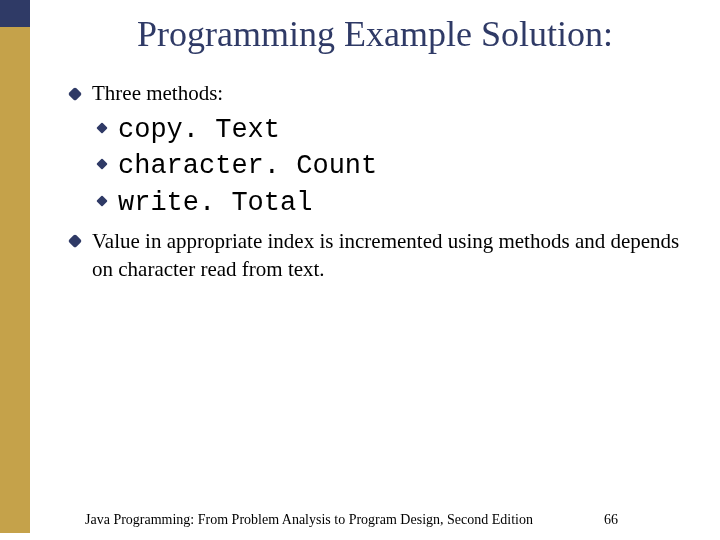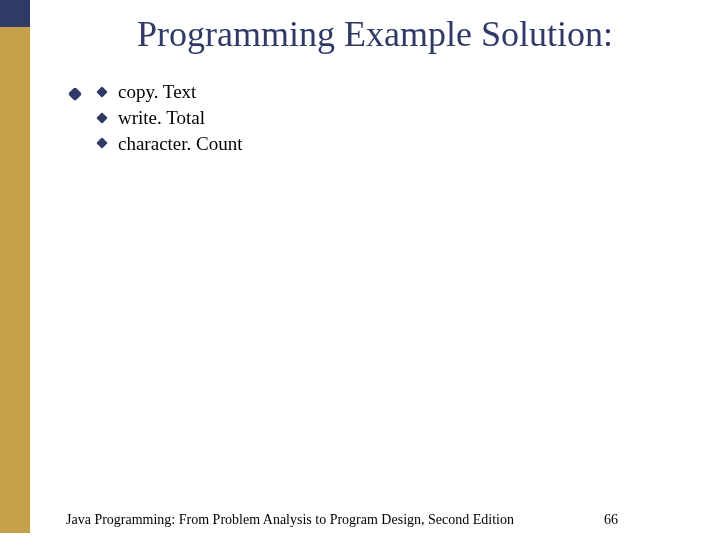--- a/index.html
+++ b/index.html
@@ -68,41 +68,41 @@
     transform: rotate(45deg);
     border-radius: 2px;
   }
   ul.sub {
     list-style: none;
     margin: 4px 0 6px 0;
   }
   ul.sub > li {
     position: relative;
     padding-left: 26px;
-    font-family: Liberation Serif, serif;
-    font-size: 19px;
+    font-family: Liberation Mono, monospace;
+    font-size: 27px;
     line-height: 1.35;
   }
   ul.sub > li::before {
     content: "";
     position: absolute;
     left: 6px;
     top: 0.45em;
     width: 8px;
     height: 8px;
     background: #2f3a66;
     transform: rotate(45deg);
     border-radius: 1px;
   }
   .footer {
     position: absolute;
     left: 30px;
     bottom: 12px;
     width: 624px;
-    padding: 0 36px 0 36px;
+    padding: 0 36px 0 55px;
     display: flex;
     justify-content: space-between;
     align-items: flex-end;
     font-size: 14px;
     color: #000;
   }
 </style>
 </head>
 <body>
 
@@ -111,25 +111,27 @@
   <div class="stripe-mid"></div>
 </div>
 
 <div class="content">
   <h1 class="title">
     <span>Programming Example Solution:</span><br>
   </h1>
 
   <ul class="main">
     <li>
+      <span>Three methods:</span>
       <ul class="sub">
         <li>copy. Text</li>
+        <li>character. Count</li>
         <li>write. Total</li>
-        <li>character. Count</li>
       </ul>
     </li>
+    <li>Value in appropriate index is incremented using methods and depends on character read from text.</li>
   </ul>
 </div>
 
 <div class="footer">
   <span>Java Programming: From Problem Analysis to Program Design, Second Edition</span>
   <span>66</span>
 </div>
 
 </body></html>

